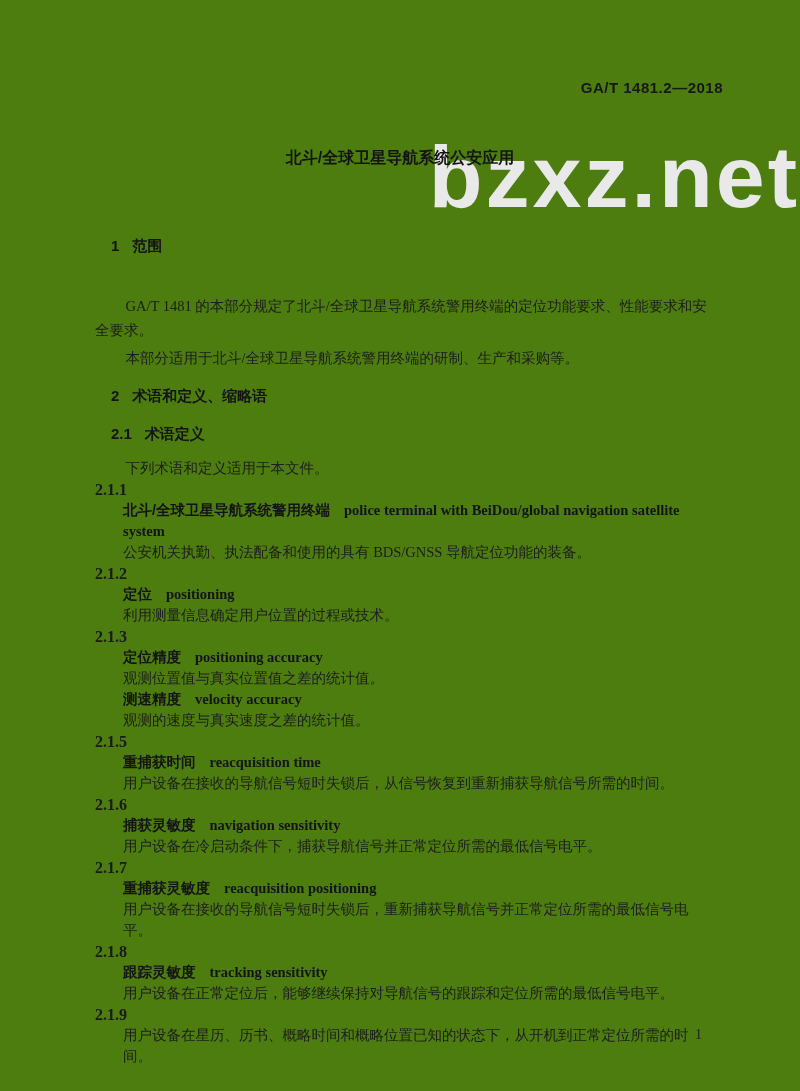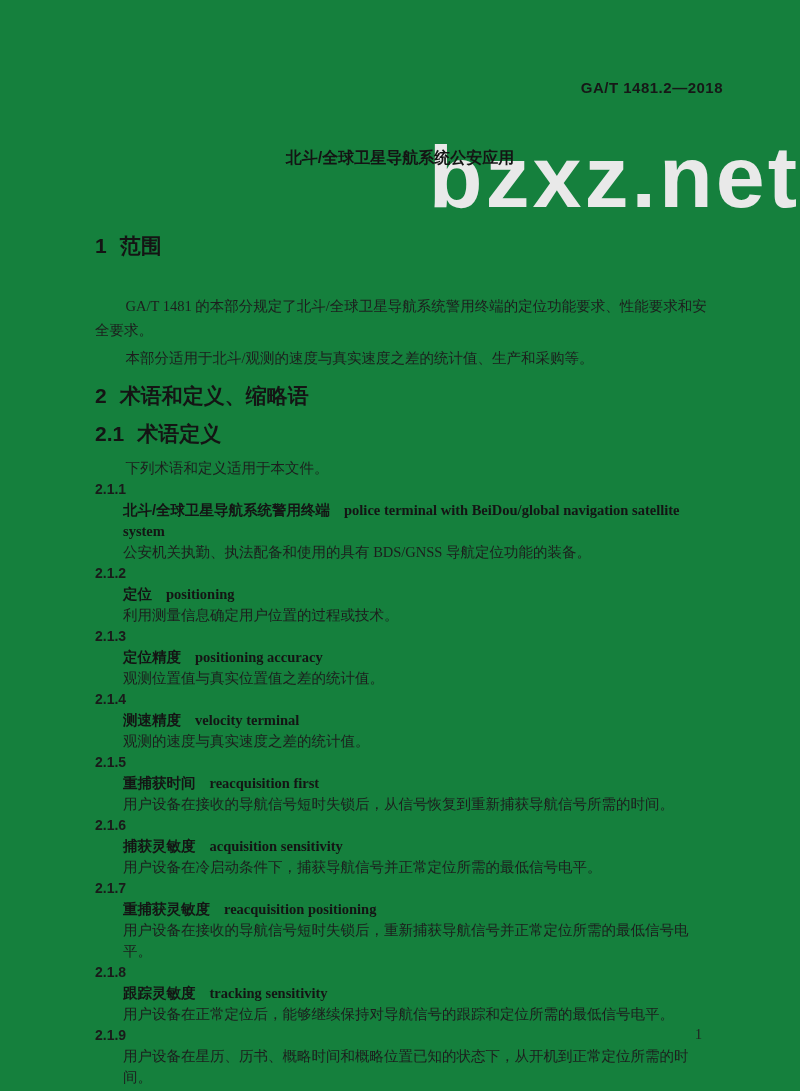--- a/index.html
+++ b/index.html
@@ -1,20 +1,20 @@
 <!DOCTYPE html>
 <html><head>
 <meta charset="utf-8">
 <style>
   html, body { margin: 0; padding: 0; background: #ffffff; }
   .page {
     position: relative;
     width: 800px;
     height: 1091px;
-    background: #15803d;
+    background: #4d7c0f;
     overflow: hidden;
     color: #1d1d1d;
     font-family: "Liberation Serif", serif;
   }
 
   
   .std-number {
     position: absolute;
     top: 79px;
     left: 0;
@@ -63,24 +63,24 @@
 
   
   .content {
     position: absolute;
     top: 232px;
     left: 95px;
     width: 620px;
     font-size: 14.5px;
   }
   .section-heading {
-    margin: 0;
+    margin: 16px;
     font-family: "Liberation Sans", sans-serif;
     font-weight: bold;
-    font-size: 21px;
+    font-size: 15px;
     line-height: 16px;
     color: #141414;
   }
   .section-heading .heading-number { margin-right: 13px; }
   .h-scope   { margin-top: 6px; }
   .h-terms   { margin-top: 18px; }
   .h-termdef { margin-top: 22px; }
 
   .body-para {
     margin: 0;
@@ -89,23 +89,23 @@
     color: #1d1d1d;
   }
   .p-scope-1 { margin-top: 40px; }
   .p-scope-2 { margin-top: 4px; }
   .p-intro   { margin-top: 16px; line-height: 21px; }
 
   
   .terms-list { margin-top: 0; }
   .term-entry { margin: 0; }
   .term-number {
-    font-family: Liberation Sans, sans-serif;
-    font-weight: bold;
-    font-size: 14px;
+    font-family: Liberation Serif, serif;
+    font-weight: bold;
+    font-size: 16px;
     line-height: 21px;
     color: #1a1a1a;
   }
   .term-line {
     padding-left: 28px;
     line-height: 21px;
     font-weight: bold;
     color: #141414;
   }
   .term-zh { font-family: "Liberation Sans", sans-serif; }
@@ -137,21 +137,21 @@
     <div class="watermark">bzxz.net</div>
     <h1 class="doc-title">北斗/全球卫星导航系统公安应用</h1>
   </div>
 
   <div class="content">
 
     <h2 class="section-heading h-scope">
       <span class="heading-number">1</span><span>范围</span>
     </h2>
     <p class="body-para p-scope-1">GA/T 1481 的本部分规定了北斗/全球卫星导航系统警用终端的定位功能要求、性能要求和安全要求。</p>
-    <p class="body-para p-scope-2">本部分适用于北斗/观测的速度与真实速度之差的统计值、生产和采购等。</p>
+    <p class="body-para p-scope-2">本部分适用于北斗/全球卫星导航系统警用终端的研制、生产和采购等。</p>
 
     <h2 class="section-heading h-terms">
       <span class="heading-number">2</span><span>术语和定义、缩略语</span>
     </h2>
     <h2 class="section-heading h-termdef">
       <span class="heading-number">2.1</span><span>术语定义</span>
     </h2>
     <p class="body-para p-intro">下列术语和定义适用于本文件。</p>
 
     <div class="terms-list" id="terms-list">
@@ -173,39 +173,38 @@
 
   <div class="term-entry">
     <div class="term-number">2.1.3</div>
     <div class="term-line">
       <span class="term-zh">定位精度</span><span class="term-en">positioning accuracy</span>
     </div>
     <div class="term-definition">观测位置值与真实位置值之差的统计值。</div>
   </div>
 
   <div class="term-entry">
-    <div class="term-number">2.1.4</div>
-    <div class="term-line">
-      <span class="term-zh">测速精度</span><span class="term-en">velocity terminal</span>
+    <div class="term-line">
+      <span class="term-zh">测速精度</span><span class="term-en">velocity accuracy</span>
     </div>
     <div class="term-definition">观测的速度与真实速度之差的统计值。</div>
   </div>
 
   <div class="term-entry">
     <div class="term-number">2.1.5</div>
     <div class="term-line">
-      <span class="term-zh">重捕获时间</span><span class="term-en">reacquisition first</span>
+      <span class="term-zh">重捕获时间</span><span class="term-en">reacquisition time</span>
     </div>
     <div class="term-definition">用户设备在接收的导航信号短时失锁后，从信号恢复到重新捕获导航信号所需的时间。</div>
   </div>
 
   <div class="term-entry">
     <div class="term-number">2.1.6</div>
     <div class="term-line">
-      <span class="term-zh">捕获灵敏度</span><span class="term-en">acquisition sensitivity</span>
+      <span class="term-zh">捕获灵敏度</span><span class="term-en">navigation sensitivity</span>
     </div>
     <div class="term-definition">用户设备在冷启动条件下，捕获导航信号并正常定位所需的最低信号电平。</div>
   </div>
 
   <div class="term-entry">
     <div class="term-number">2.1.7</div>
     <div class="term-line">
       <span class="term-zh">重捕获灵敏度</span><span class="term-en">reacquisition positioning</span>
     </div>
     <div class="term-definition">用户设备在接收的导航信号短时失锁后，重新捕获导航信号并正常定位所需的最低信号电平。</div>

